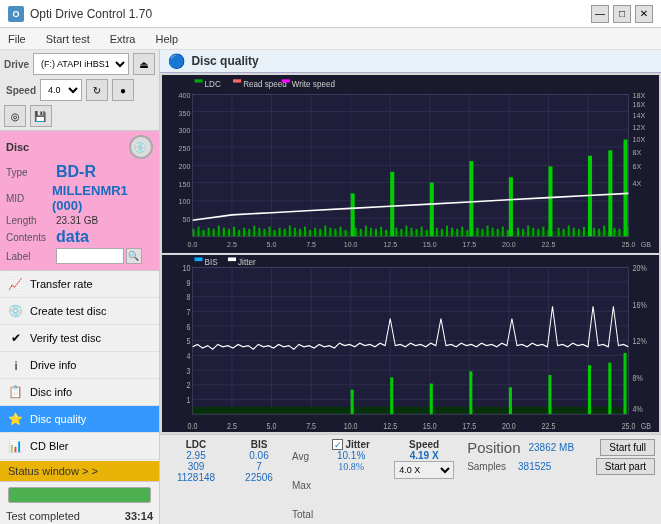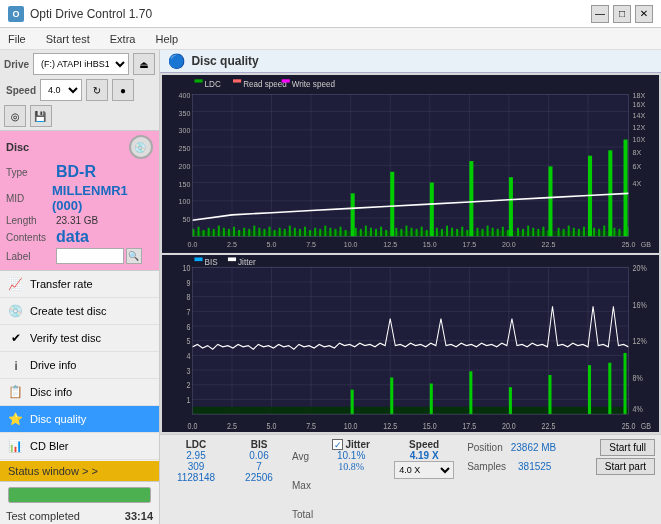--- a/index.html
+++ b/index.html
@@ -489,21 +489,21 @@
         <div style="display:flex;flex-direction:column;align-items:center;min-width:70px;">
           <span style="font-weight:bold;color:#333;">Speed</span>
           <span style="color:#1a6abf;font-weight:bold;">4.19 X</span>
           <select style="width:60px;height:18px;font-size:9px;border:1px solid #aaa;">
             <option>4.0 X</option>
           </select>
         </div>
 
         <div style="display:flex;flex-direction:column;gap:2px;flex:1;">
           <div style="display:flex;gap:8px;align-items:center;">
-            <span style="color:#555;font-size:10px;">Position</span>
+            <span style="color:#555;font-size:15px;">Position</span>
             <span style="color:#1a6abf;">23862 MB</span>
             <button class="btn-start" style="margin-left:auto;">Start full</button>
           </div>
           <div style="display:flex;gap:12px;align-items:center;">
             <span style="color:#555;font-size:10px;">Samples</span>
             <span style="color:#1a6abf;">381525</span>
             <button class="btn-start" style="margin-left:auto;">Start part</button>
           </div>
         </div>
       </div>

